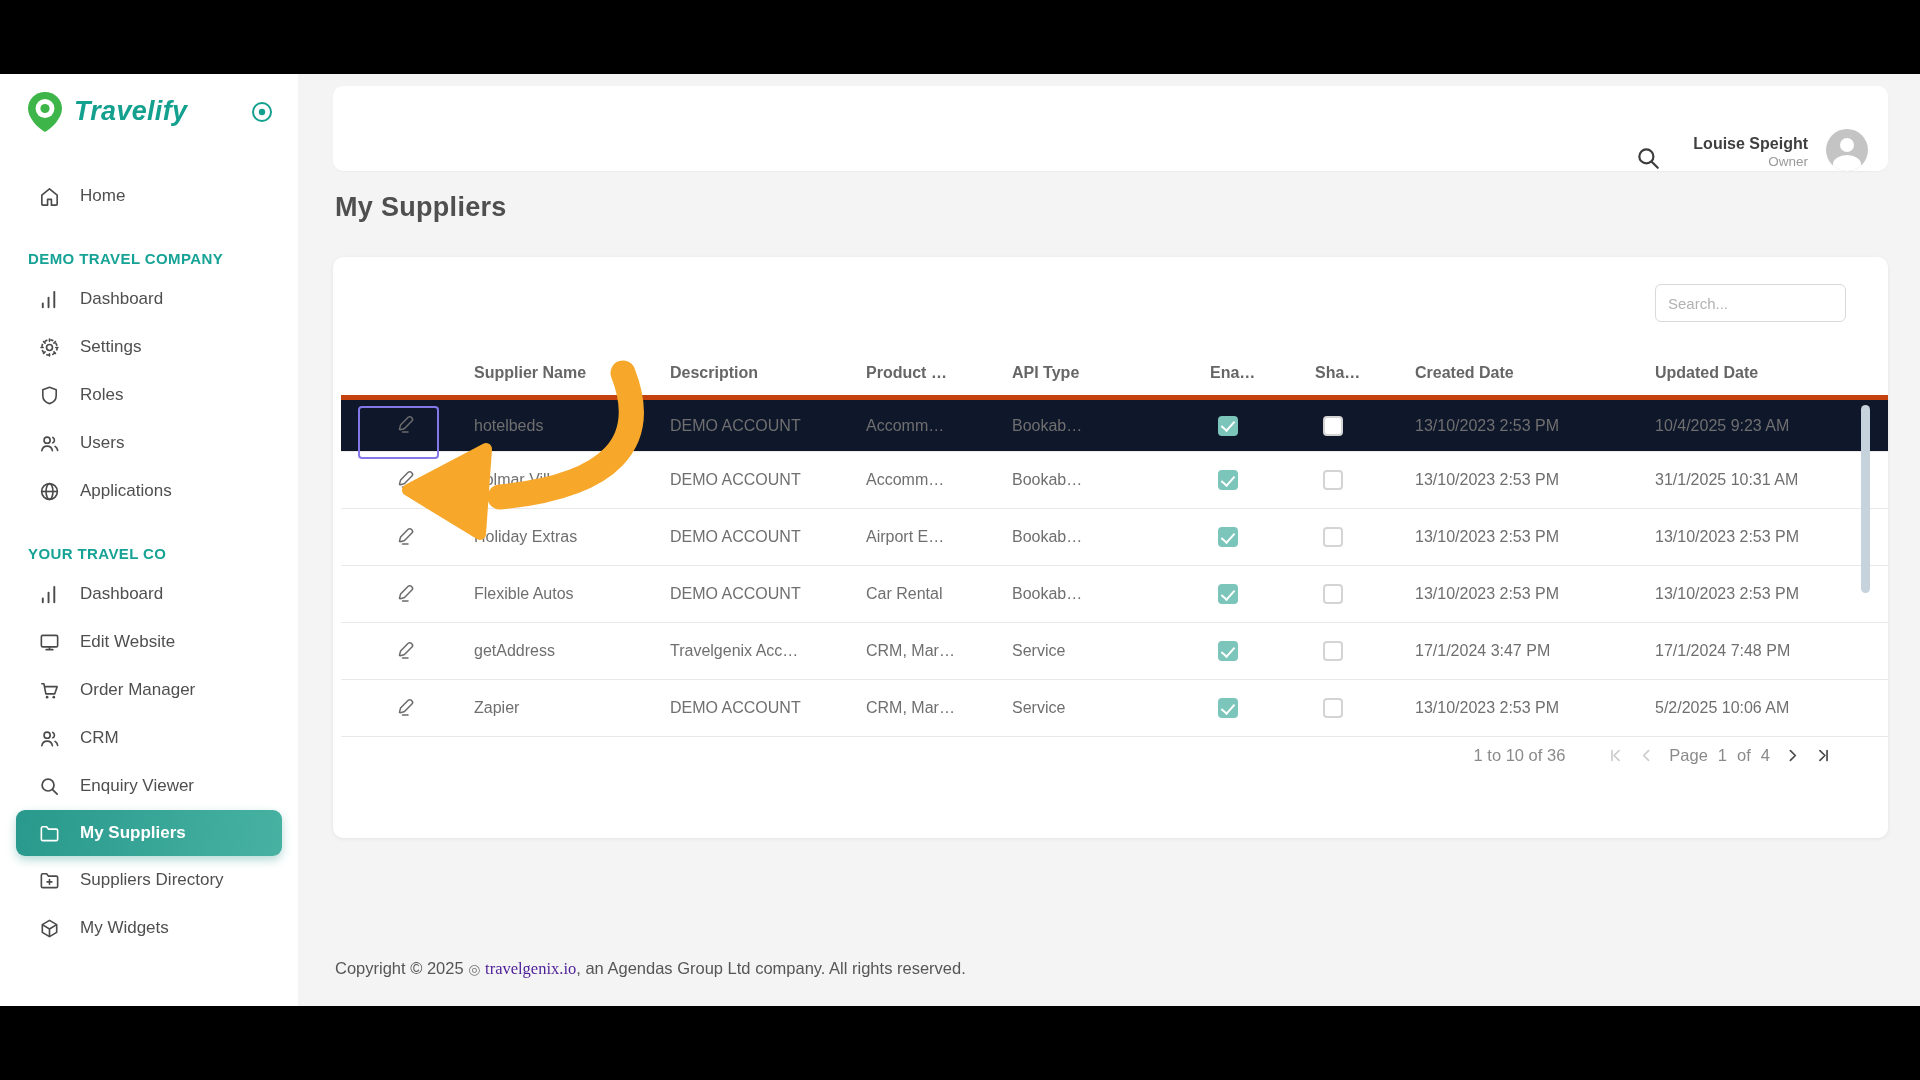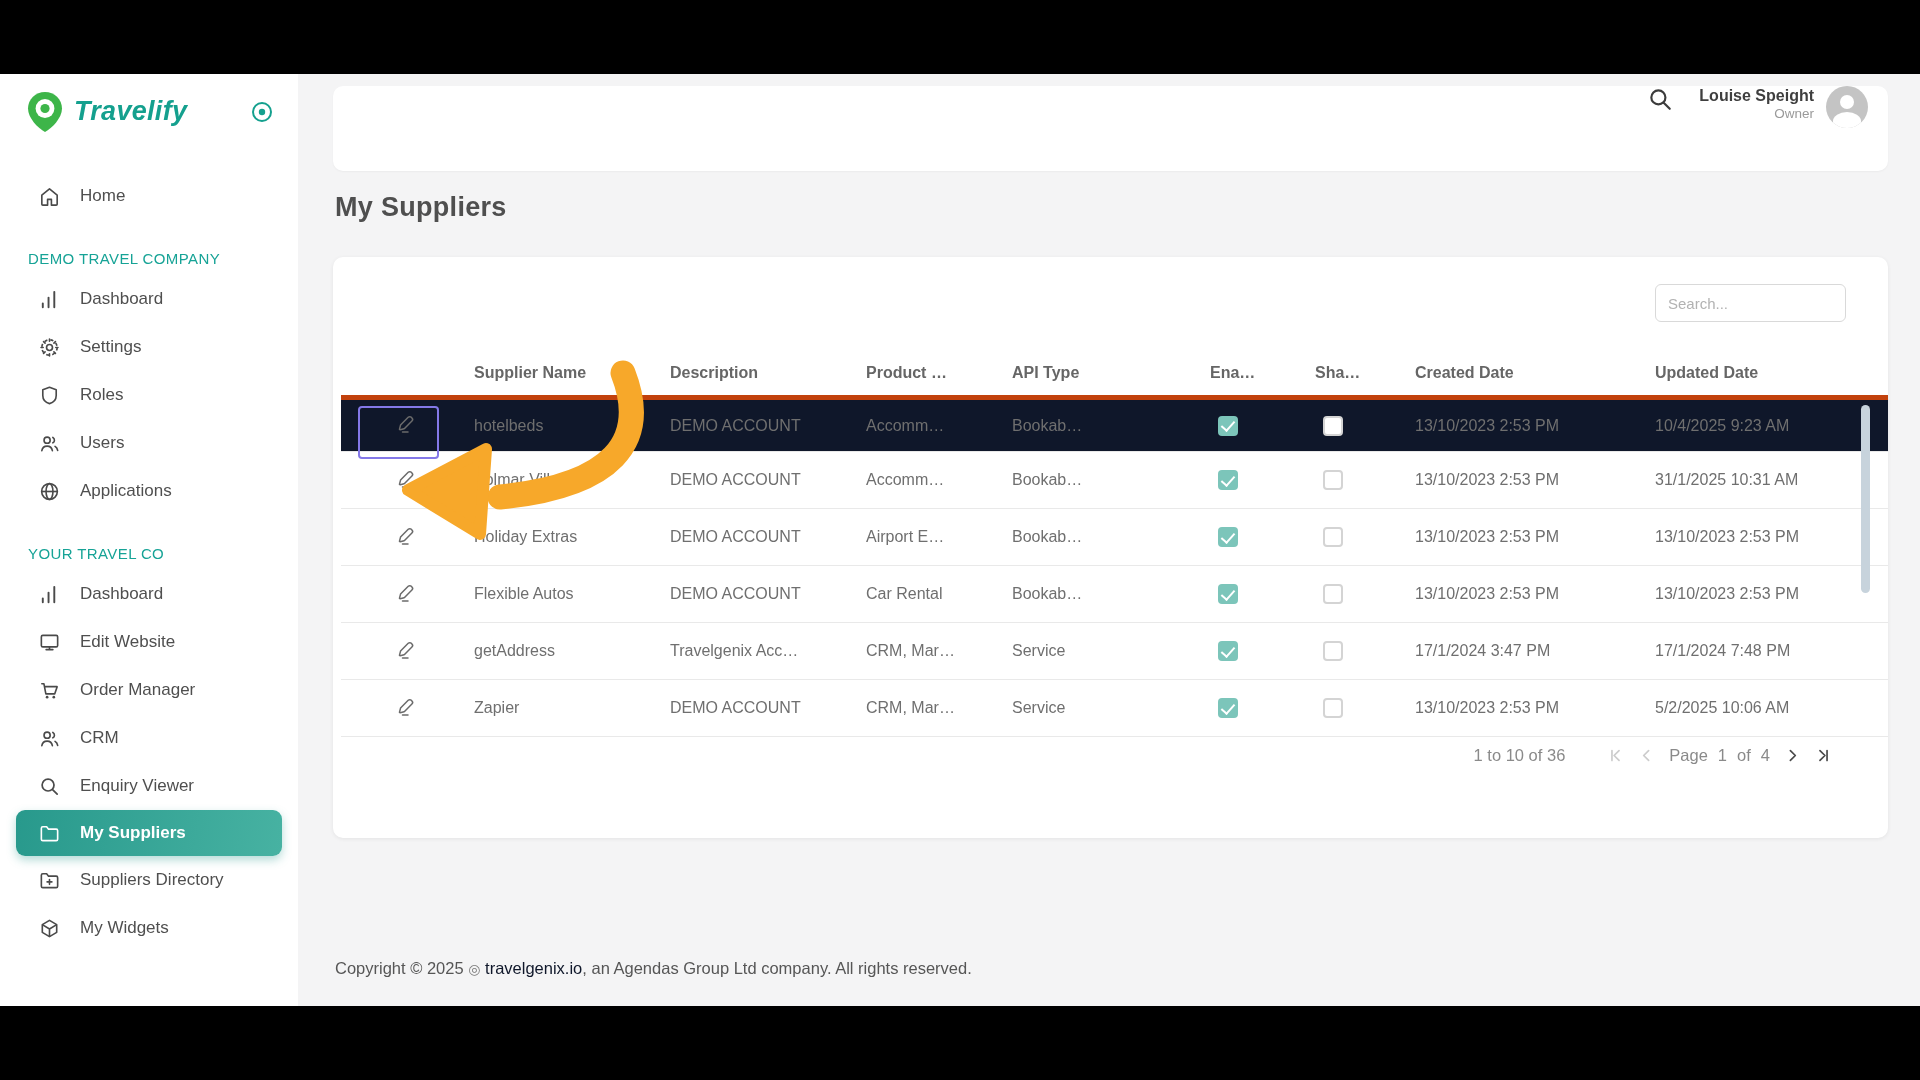--- a/index.html
+++ b/index.html
@@ -13,26 +13,26 @@
   .logo-mark { width:38px; height:44px; flex:0 0 auto; }
   .brand-name { font-size:27px; font-weight:700; color:#14a08e; margin-left:10px; letter-spacing:.3px; flex:1; }
   .collapse-btn { width:24px; height:24px; cursor:pointer; }
   nav { margin-top:28px; }
   .nav-item { display:flex; align-items:center; height:48px; padding-left:38px; color:#4f4f4f; font-size:17px; cursor:pointer; }
   .nav-item .icn { width:23px; height:23px; margin-right:19px; flex:0 0 auto; color:#4a4a4a; }
   .nav-item.active { margin:0 16px; padding-left:22px; height:46px; border-radius:9px;
       background:linear-gradient(100deg,#28998c 0%,#47b2a2 100%);
       color:#ffffff; font-weight:700; box-shadow:0 4px 10px rgba(40,153,140,.35); }
   .nav-item.active .icn { color:#ffffff; }
-  .nav-section { margin:30px 0 8px 28px; font-size:15px; font-weight:400; letter-spacing:.4px; color:#16a396; }
+  .nav-section { margin:30px 0 8px 28px; font-size:15px; font-weight:700; letter-spacing:.4px; color:#16a396; }
 
   
   .topbar { position:absolute; left:333px; top:12px; width:1555px; height:85px; background:#fff; border-radius:10px;
       box-shadow:0 1px 2px rgba(0,0,0,.04); }
-  .topbar-right { position:absolute; right:20px; top:0; height:100%; display:flex; align-items:flex-start; gap:12px; }
+  .topbar-right { position:absolute; right:20px; top:0; height:100%; display:flex; align-items:flex-end; gap:18px; }
   .search-glyph { width:26px; height:26px; color:#3c3c3c; cursor:pointer; margin-right:14px; }
   .user-text { text-align:right; line-height:1.25; }
   .user-name { font-size:16px; font-weight:700; color:#3f3f3f; }
   .user-role { font-size:13.5px; color:#9a9a9a; }
   .avatar { width:42px; height:42px; border-radius:50%; background:#c4c4c4; position:relative; overflow:hidden; cursor:pointer; }
   .avatar::before { content:""; position:absolute; left:14px; top:9px; width:14px; height:14px; border-radius:50%; background:#fff; }
   .avatar::after  { content:""; position:absolute; left:7px; top:26px; width:28px; height:18px; border-radius:50% 50% 0 0; background:#fff; }
 
   .page-title { position:absolute; left:335px; top:118px; font-size:27px; font-weight:700; color:#4f4f4f; letter-spacing:.3px; }
 
@@ -63,21 +63,21 @@
   .pager { position:absolute; right:56px; top:489px; display:flex; align-items:center; gap:14px; font-size:16.5px; color:#8a8a8a; }
   .pager .summary { margin-right:28px; }
   .pg-btn { display:flex; align-items:center; cursor:pointer; background:none; border:none; padding:0; }
   .pg-btn svg { width:17px; height:17px; }
   .pg-disabled { color:#cccccc; }
   .pg-enabled { color:#4a4a4a; }
   .page-words { display:flex; gap:10px; color:#8a8a8a; }
 
   
   .footer { position:absolute; left:335px; top:885px; font-size:16.5px; color:#565656; }
-  .footer a { color:#0f172a; text-decoration:none; cursor:pointer; }
+  .footer a { color:#4c1d95; text-decoration:none; cursor:pointer;font-family:Liberation Serif, serif; }
   .footer .mark { color:#7a7a7a; font-size:14px; }
 
   
   .hl-box { position:absolute; left:358px; top:332px; width:81px; height:53px; border:2px solid #8478e8; border-radius:4px; pointer-events:none; }
   .arrow-overlay { position:absolute; left:0; top:0; width:1920px; height:1080px; pointer-events:none; z-index:40; }
 </style>
 </head>
 <body>
 
 <svg width="0" height="0" style="position:absolute">

